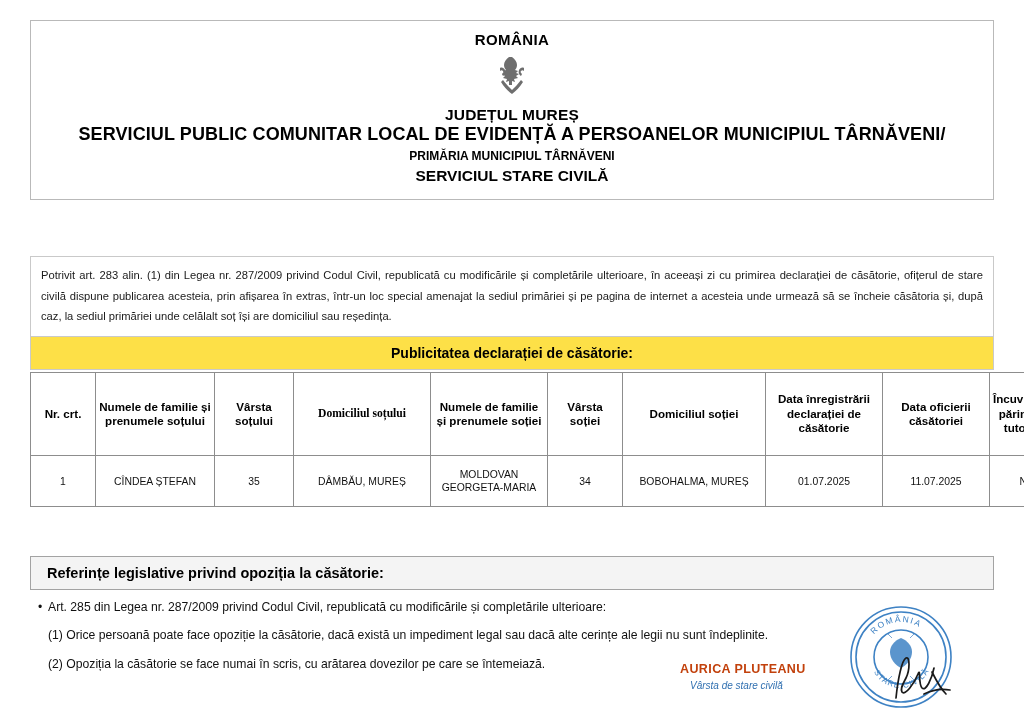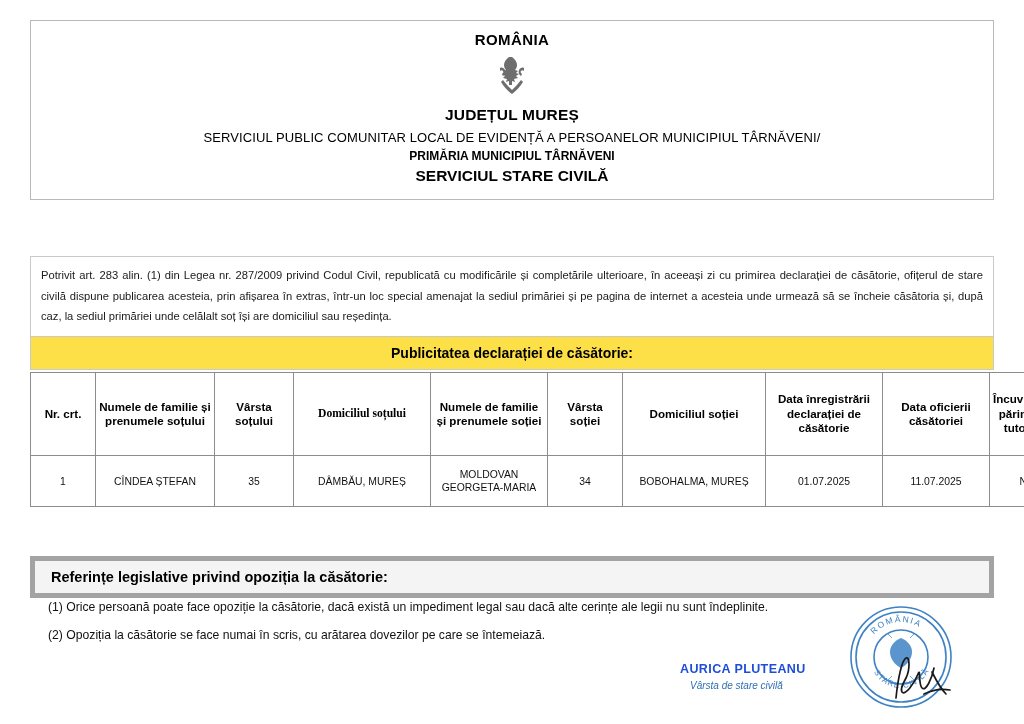--- a/index.html
+++ b/index.html
@@ -43,26 +43,26 @@
   .coat {
     margin: 0 auto 8px auto;
     width: 44px;
     height: 44px;
     position: relative;
   }
   .coat svg { display:block; }
   .county-title {
     font-size: 15.5px;
     font-weight: bold;
-    margin-bottom: 6px;
+    margin-bottom: 0;
     letter-spacing: .2px;
   }
   .office-line1 {
-    font-size: 13px;
-    font-weight: normal;
+    font-size: 18px;
+    font-weight: bold;
     margin-bottom: 4px;
     letter-spacing: .1px;
   }
   .office-line2 {
     font-size: 12px;
     font-weight: bold;
     margin-bottom: 4px;
   }
   .office-line3 {
     font-size: 15.5px;
@@ -144,21 +144,21 @@
   .col-data-inr{ width: 110px; }
   .col-data-of { width: 100px; }
   .col-incuv   { width: 68px; }
 
   
   .refs-box {
     position: absolute;
     left: 30px;
     top: 556px;
     width: 964px;
-    border: 5px solid #a3a3a3;
+    border: 1px solid #a3a3a3;
     box-sizing: border-box;
     background: #f4f4f4;
     padding: 8px 0 8px 16px;
   }
   .refs-title {
     font-size: 14.5px;
     font-weight: bold;
   }
 
   
@@ -187,21 +187,21 @@
     left: 660px;
     top: 600px;
     width: 320px;
     height: 110px;
   }
   .officer-name {
     position: absolute;
     left: 20px;
     top: 62px;
     font-size: 12.5px;
-    color: #1d4ed8;
+    color: #c2410c;
     font-weight: bold;
     letter-spacing: .4px;
   }
   .officer-role {
     position: absolute;
     left: 30px;
     top: 80px;
     font-size: 10px;
     color: #2f6fb0;
     font-style: italic;
@@ -286,20 +286,23 @@
         </tr>
       </tbody>
     </table>
   </div>
 
   <div class="refs-box">
     <div class="refs-title">Referințe legislative privind opoziția la căsătorie:</div>
   </div>
 
   <div class="refs-list">
+    <div class="ref-item">
+      <span class="bullet">•</span><span>Art. 285 din Legea nr. 287/2009 privind Codul Civil, republicată cu modificările și completările ulterioare:</span>
+    </div>
     <div class="ref-item ref-indent">
       <span>(1) Orice persoană poate face opoziție la căsătorie, dacă există un impediment legal sau dacă alte cerințe ale legii nu sunt îndeplinite.</span>
     </div>
     <div class="ref-item ref-indent">
       <span>(2) Opoziția la căsătorie se face numai în scris, cu arătarea dovezilor pe care se întemeiază.</span>
     </div>
   </div>
 
   <div class="signature-area">
     <div class="officer-name">AURICA PLUTEANU</div>

